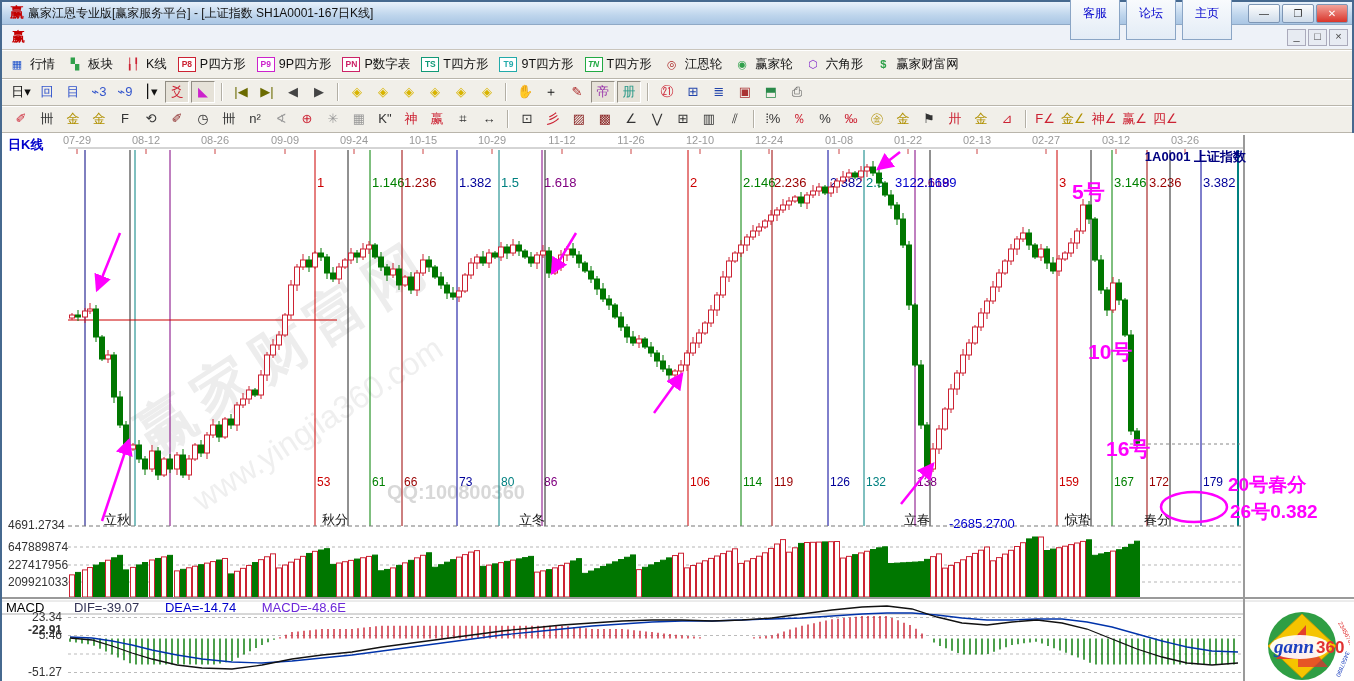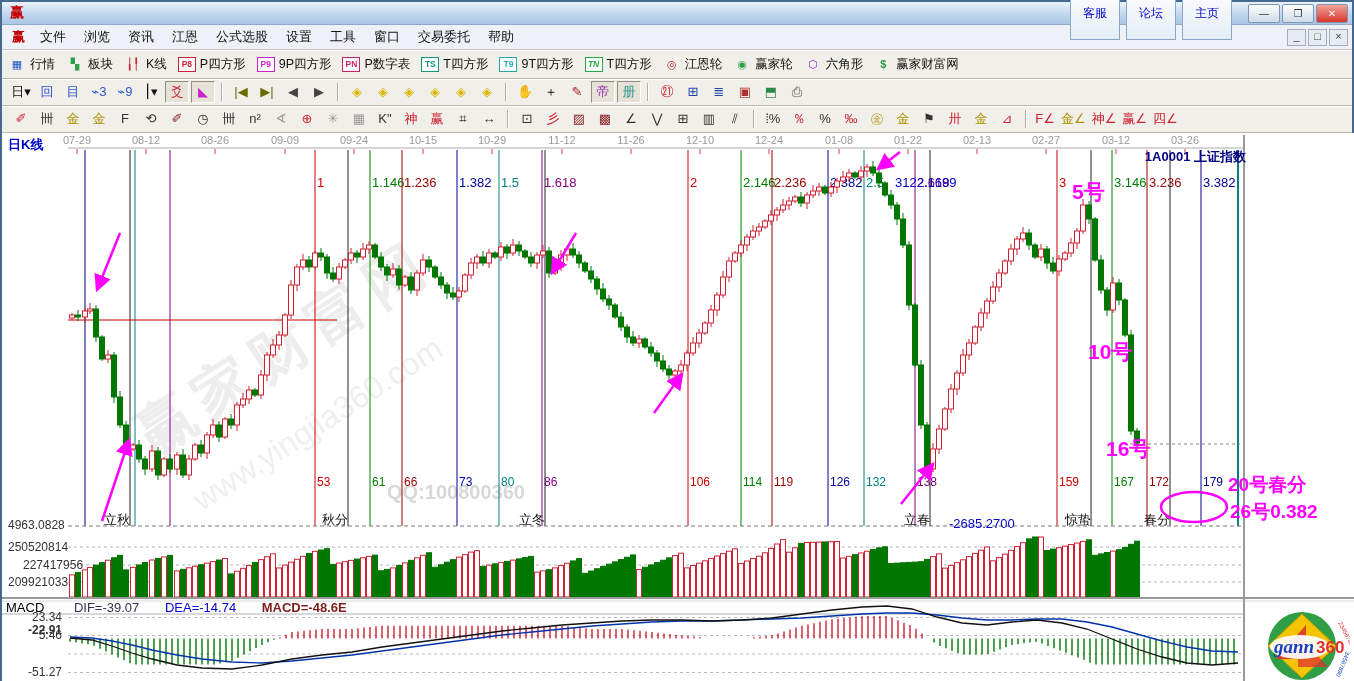--- a/index.html
+++ b/index.html
@@ -34,55 +34,44 @@
   .chartwrap{position:relative;width:1354px;height:555px;background:#fff;}
   #chart{position:absolute;left:0;top:0;}
   .ovl{position:absolute;font-size:12px;color:#333;white-space:nowrap;}
   .kline-lab{left:6px;top:3px;color:#0000cc;font-weight:bold;font-size:13px;}
   .sym-lab{right:110px;top:15px;color:#000080;font-weight:bold;font-size:13px;}
   .axis-r{width:60px;text-align:right;left:0;}
   .macdhdr{left:4px;top:467px;font-size:13px;}
   .macdhdr .nm{color:#000000;font-weight:normal;margin-right:26px;}
   .macdhdr .dif{color:#333355;margin-right:22px;}
   .macdhdr .dea{color:#0000cc;margin-right:22px;}
-  .macdhdr .mv{color:#7f1d1d;font-weight:bold;}
+  .macdhdr .mv{color:#6d28d9;}
   .logo360{position:absolute;left:1252px;top:474px;width:96px;height:78px;}
 </style>
 </head>
 <body>
 
 <div class="win">
 
   <div class="titlebar">
     <span class="tlogo">赢</span>
+    <span class="ttitle">赢家江恩专业版[赢家服务平台] - [上证指数  SH1A0001-167日K线]</span>
     <span class="tspacer"></span>
     <span class="tbtn">客服</span>
     <span class="tbtn">论坛</span>
     <span class="tbtn">主页</span>
     <span class="wctrls">
       <span class="wbtn">—</span>
       <span class="wbtn">❐</span>
       <span class="wbtn close">✕</span>
     </span>
   </div>
 
   <div class="menubar">
     <span class="mlogo">赢</span>
-    <span id="menuitems" style="display:flex;">
-        <span class="mitem">文件</span>
-        <span class="mitem">浏览</span>
-        <span class="mitem">资讯</span>
-        <span class="mitem">江恩</span>
-        <span class="mitem">公式选股</span>
-        <span class="mitem">设置</span>
-        <span class="mitem">工具</span>
-        <span class="mitem">窗口</span>
-        <span class="mitem">交易委托</span>
-        <span class="mitem">帮助</span>
-      </span>
     <span class="tspacer" style="flex:1;"></span>
     <span class="mctrl">_</span>
     <span class="mctrl">□</span>
     <span class="mctrl">×</span>
   </div>
 
   <div class="tb tb1" id="tb1">
       <span class="tb1item">
         <span class="tb1icon" style="color: rgb(34, 85, 204);">▦</span>
         <span>行情</span>
@@ -1091,23 +1080,23 @@
           <text x="1226" y="484" font-size="19" fill="#ff00ff" font-weight="bold">20号春分</text>
           <text x="1228" y="511" font-size="19" fill="#ff00ff" font-weight="bold">26号0.382</text>
           <text x="893" y="180" font-size="13" fill="#0000cc" font-weight="normal">3122.1699</text>
           <text x="947" y="521" font-size="13" fill="#0000cc" font-weight="normal">-2685.2700</text>
         </g>
       </svg>
 
     <div class="ovl kline-lab">日K线</div>
     <div class="ovl sym-lab">1A0001  上证指数</div>
 
-    <div class="ovl" style="left:6px;top:385px;">4963.0828</div>
-    <div class="ovl" style="left:6px;top:407px;">250520814</div>
-    <div class="ovl" style="left:21px;top:425px;">227417956</div>
+    <div class="ovl" style="left:6px;top:385px;">4691.2734</div>
+    <div class="ovl" style="left:6px;top:407px;">647889874</div>
+    <div class="ovl" style="left:6px;top:425px;">227417956</div>
     <div class="ovl" style="left:6px;top:442px;">209921033</div>
 
     <div class="ovl macdhdr">
       <span class="nm">MACD</span>
       <span class="dif">DIF=-39.07</span>
       <span class="dea">DEA=-14.74</span>
       <span class="mv">MACD=-48.6E</span>
     </div>
     <div class="ovl axis-r" style="top:477px;">23.34</div>
     <div class="ovl axis-r" style="top:495px;">5.46</div>

